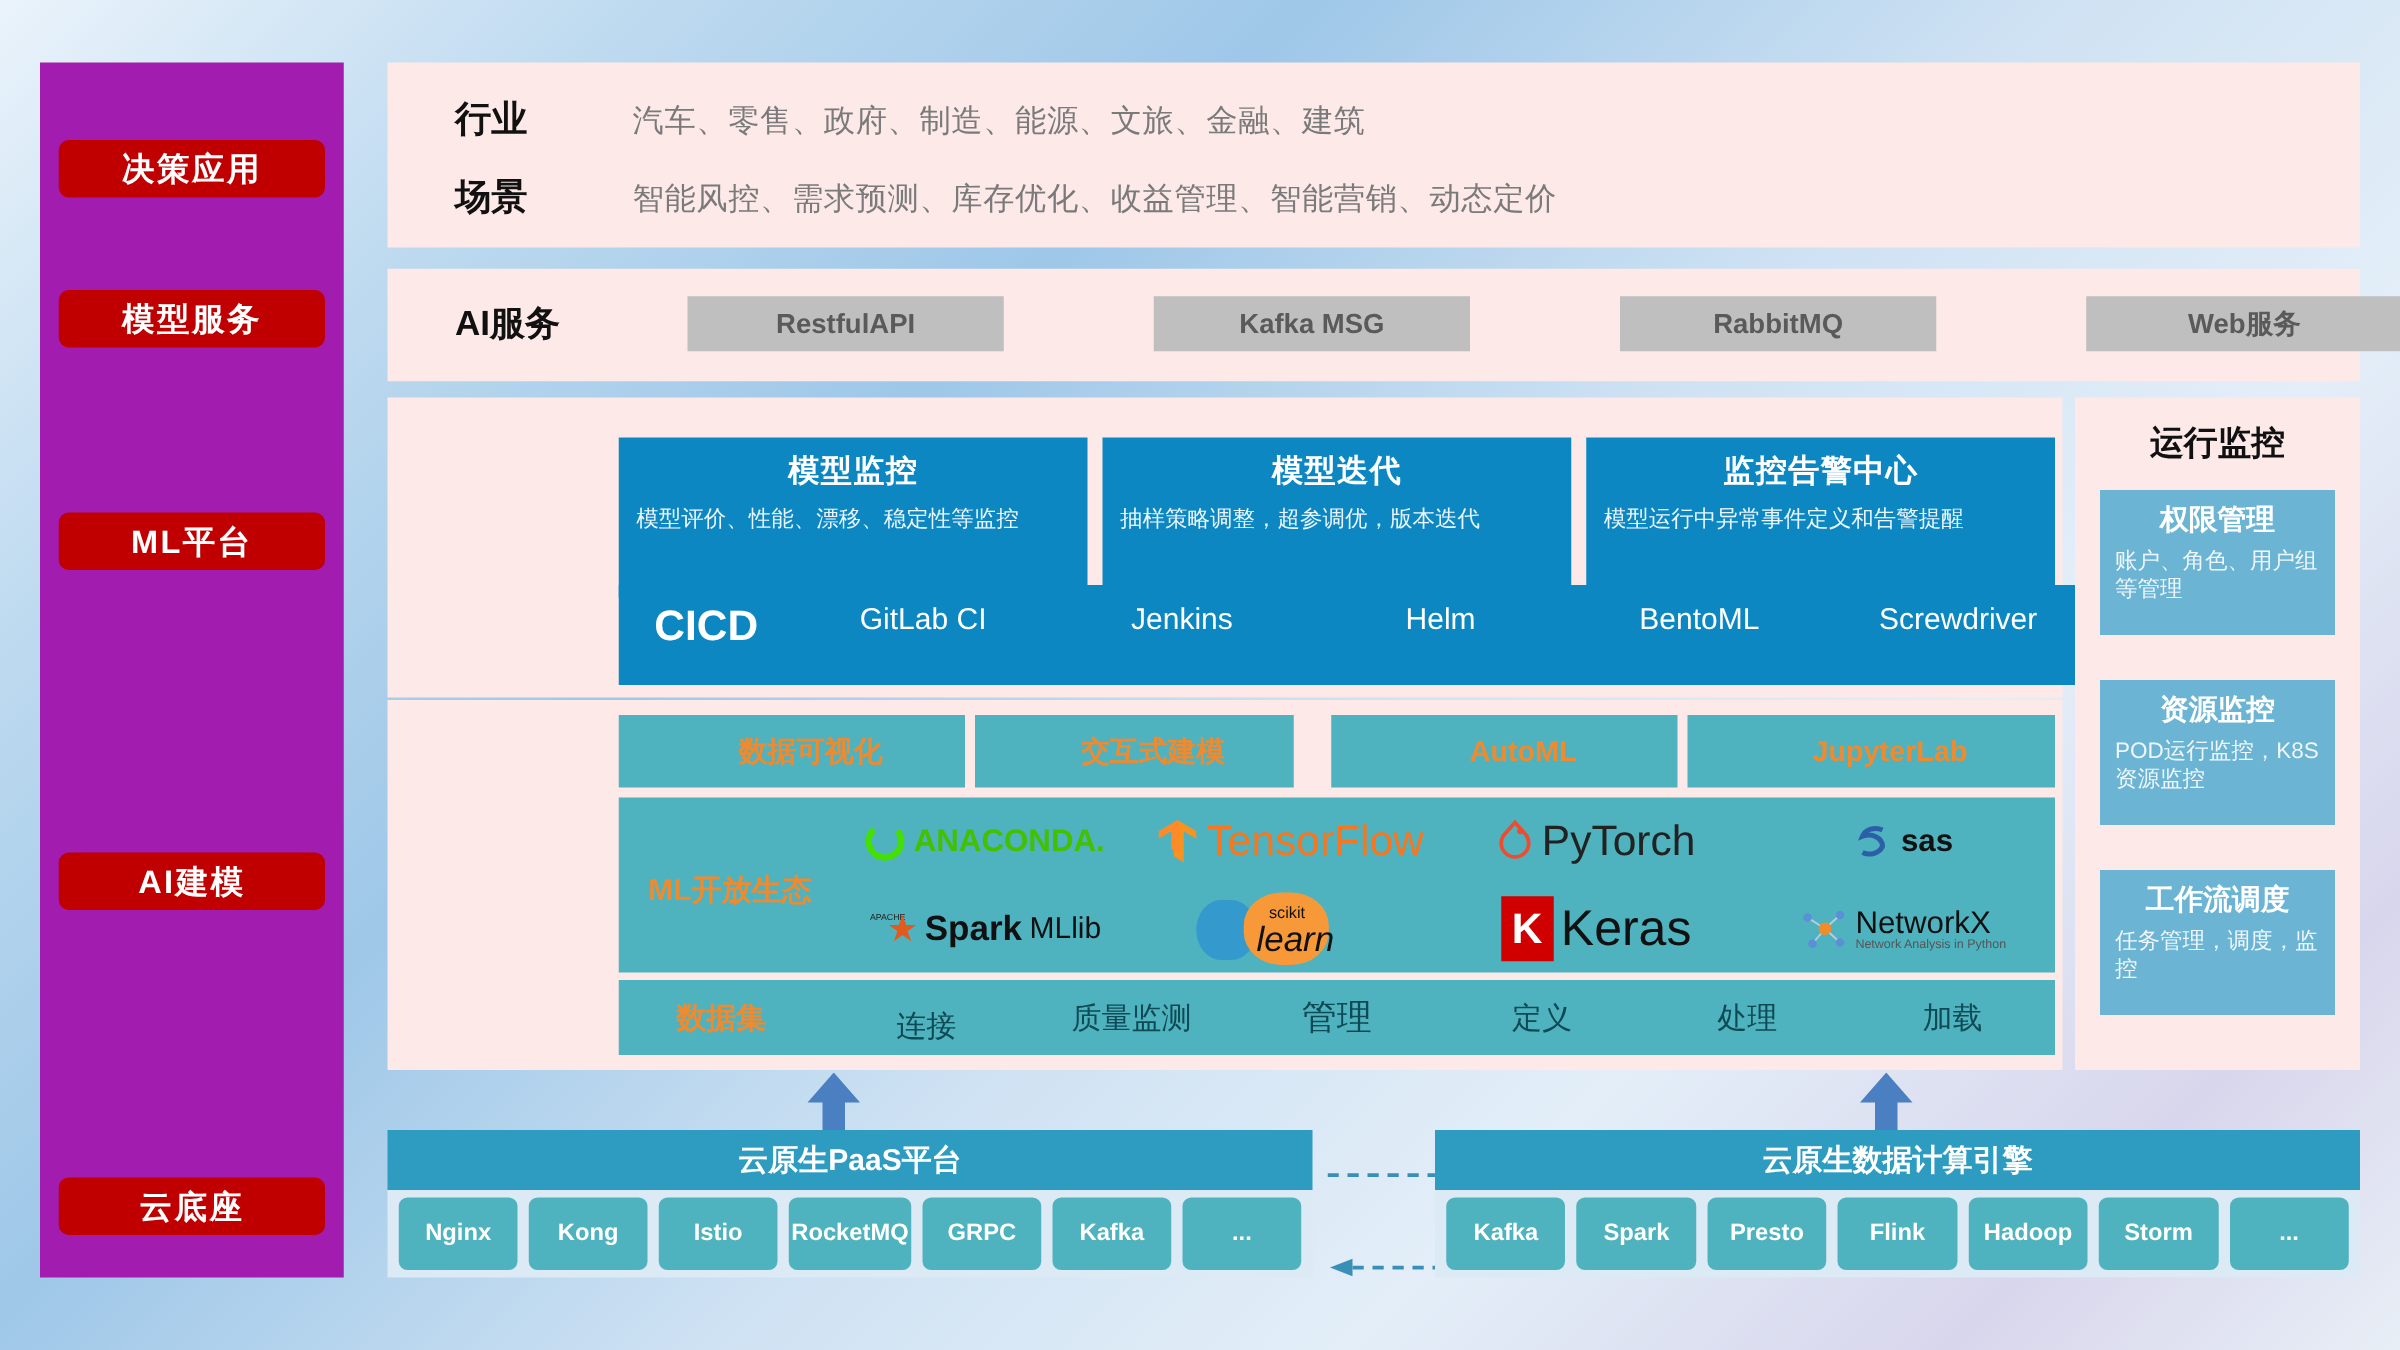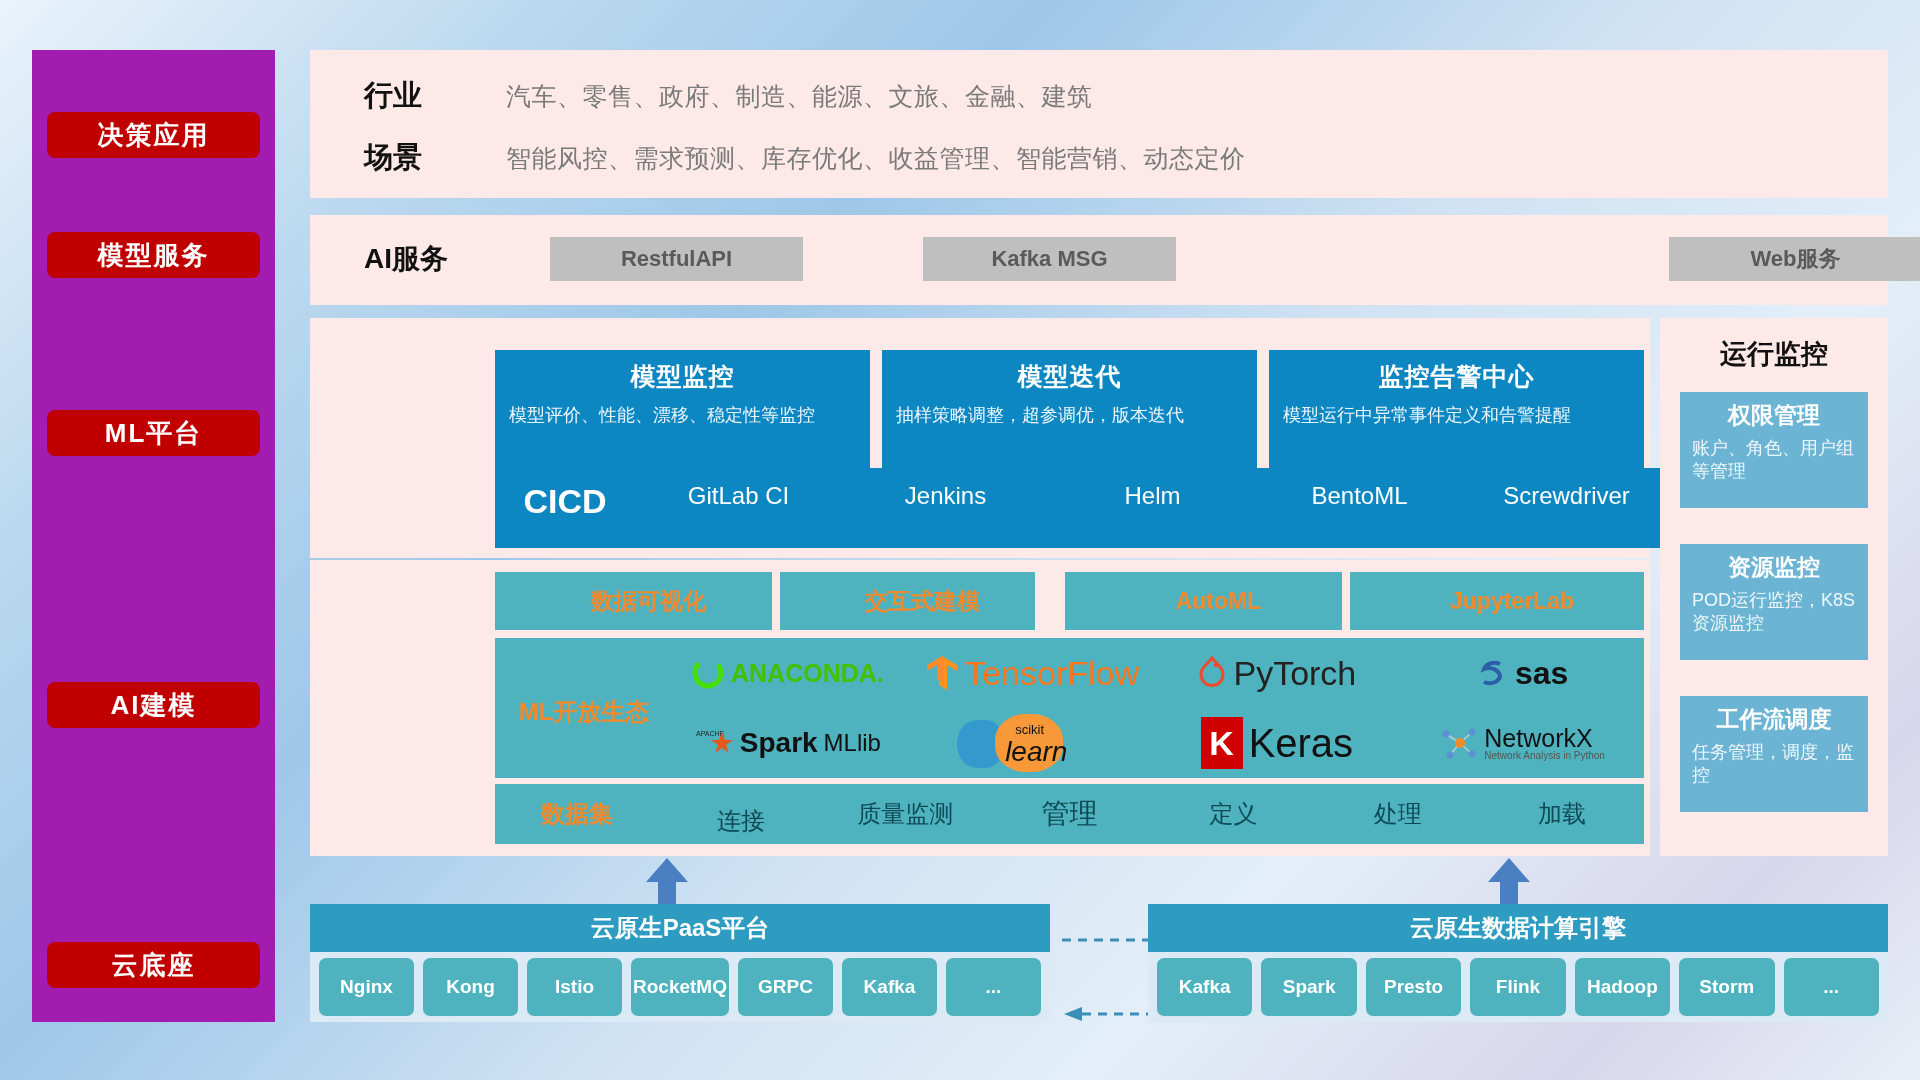--- a/index.html
+++ b/index.html
@@ -116,20 +116,23 @@
   </div>
 
   <div class="band" style="left:310px; top:215px; width:1578px; height:90px;">
     <div style="position:absolute; left:54px; top:25px; font-size:28px;" class="rowlabel">AI服务</div>
     <div class="gchip" style="position:absolute; left:240px; top:22px; width:253px;">
         <span>RestfulAPI</span>
       </div>
     <div class="gchip" style="position:absolute; left:613px; top:22px; width:253px;">
         <span>Kafka MSG</span>
       </div>
+    <div class="gchip" style="position:absolute; left:986px; top:22px; width:253px;">
+        <span>RabbitMQ</span>
+      </div>
     <div class="gchip" style="position:absolute; left:1359px; top:22px; width:253px;">
         <span>Web服务</span>
       </div>
   </div>
 
   <div class="band" style="left:310px; top:318px; width:1340px; height:240px;">
     <div style="position:absolute; left:332px; top:82px; font-size:36px; transform:translateX(-50%);" class="rowlabel">MLOps</div>
 
     <div class="bluecard" style="position:absolute; left:185px; top:12px; width:375px; height:128px;">
       <div class="t">模型监控</div>
@@ -200,21 +203,21 @@
               <path d="M15 2 L23 11 A11 11 0 1 1 7 11 Z" fill="none" stroke="#ee4c2c" stroke-width="3"></path>
               <circle cx="19" cy="9" r="2.3" fill="#ee4c2c"></circle>
             </svg>
             <span class="txt" style="color:#222; font-size:34px;">PyTorch</span>
           </div>
 
           <div class="logo">
             <svg width="34" height="34" viewBox="0 0 34 34">
               <path d="M25 8 A11 9 0 0 0 9 13 A11 9 0 0 1 25 21 A11 9 0 0 1 9 26" fill="none" stroke="#2b5fa8" stroke-width="4"></path>
             </svg>
-            <span class="txt" style="color:#111; font-weight:bold; font-size:32px;">sas</span>
+            <span class="txt" style="color:#111; font-weight:bold; font-size:25px;">sas</span>
           </div>
 
           <div class="logo">
             <svg width="40" height="34" viewBox="0 0 40 34">
               <text x="2" y="10" font-size="7" fill="#222" font-family="Liberation Sans, sans-serif">APACHE</text>
               <polygon points="28,6 31,14 39,14 32,19 35,27 28,22 21,27 24,19 17,14 25,14" fill="#e25a1c"></polygon>
             </svg>
             <span class="txt" style="color:#111; font-weight:bold; font-size:28px;">Spark</span>
             <span class="txt" style="color:#111; font-size:24px;">MLlib</span>
           </div>

